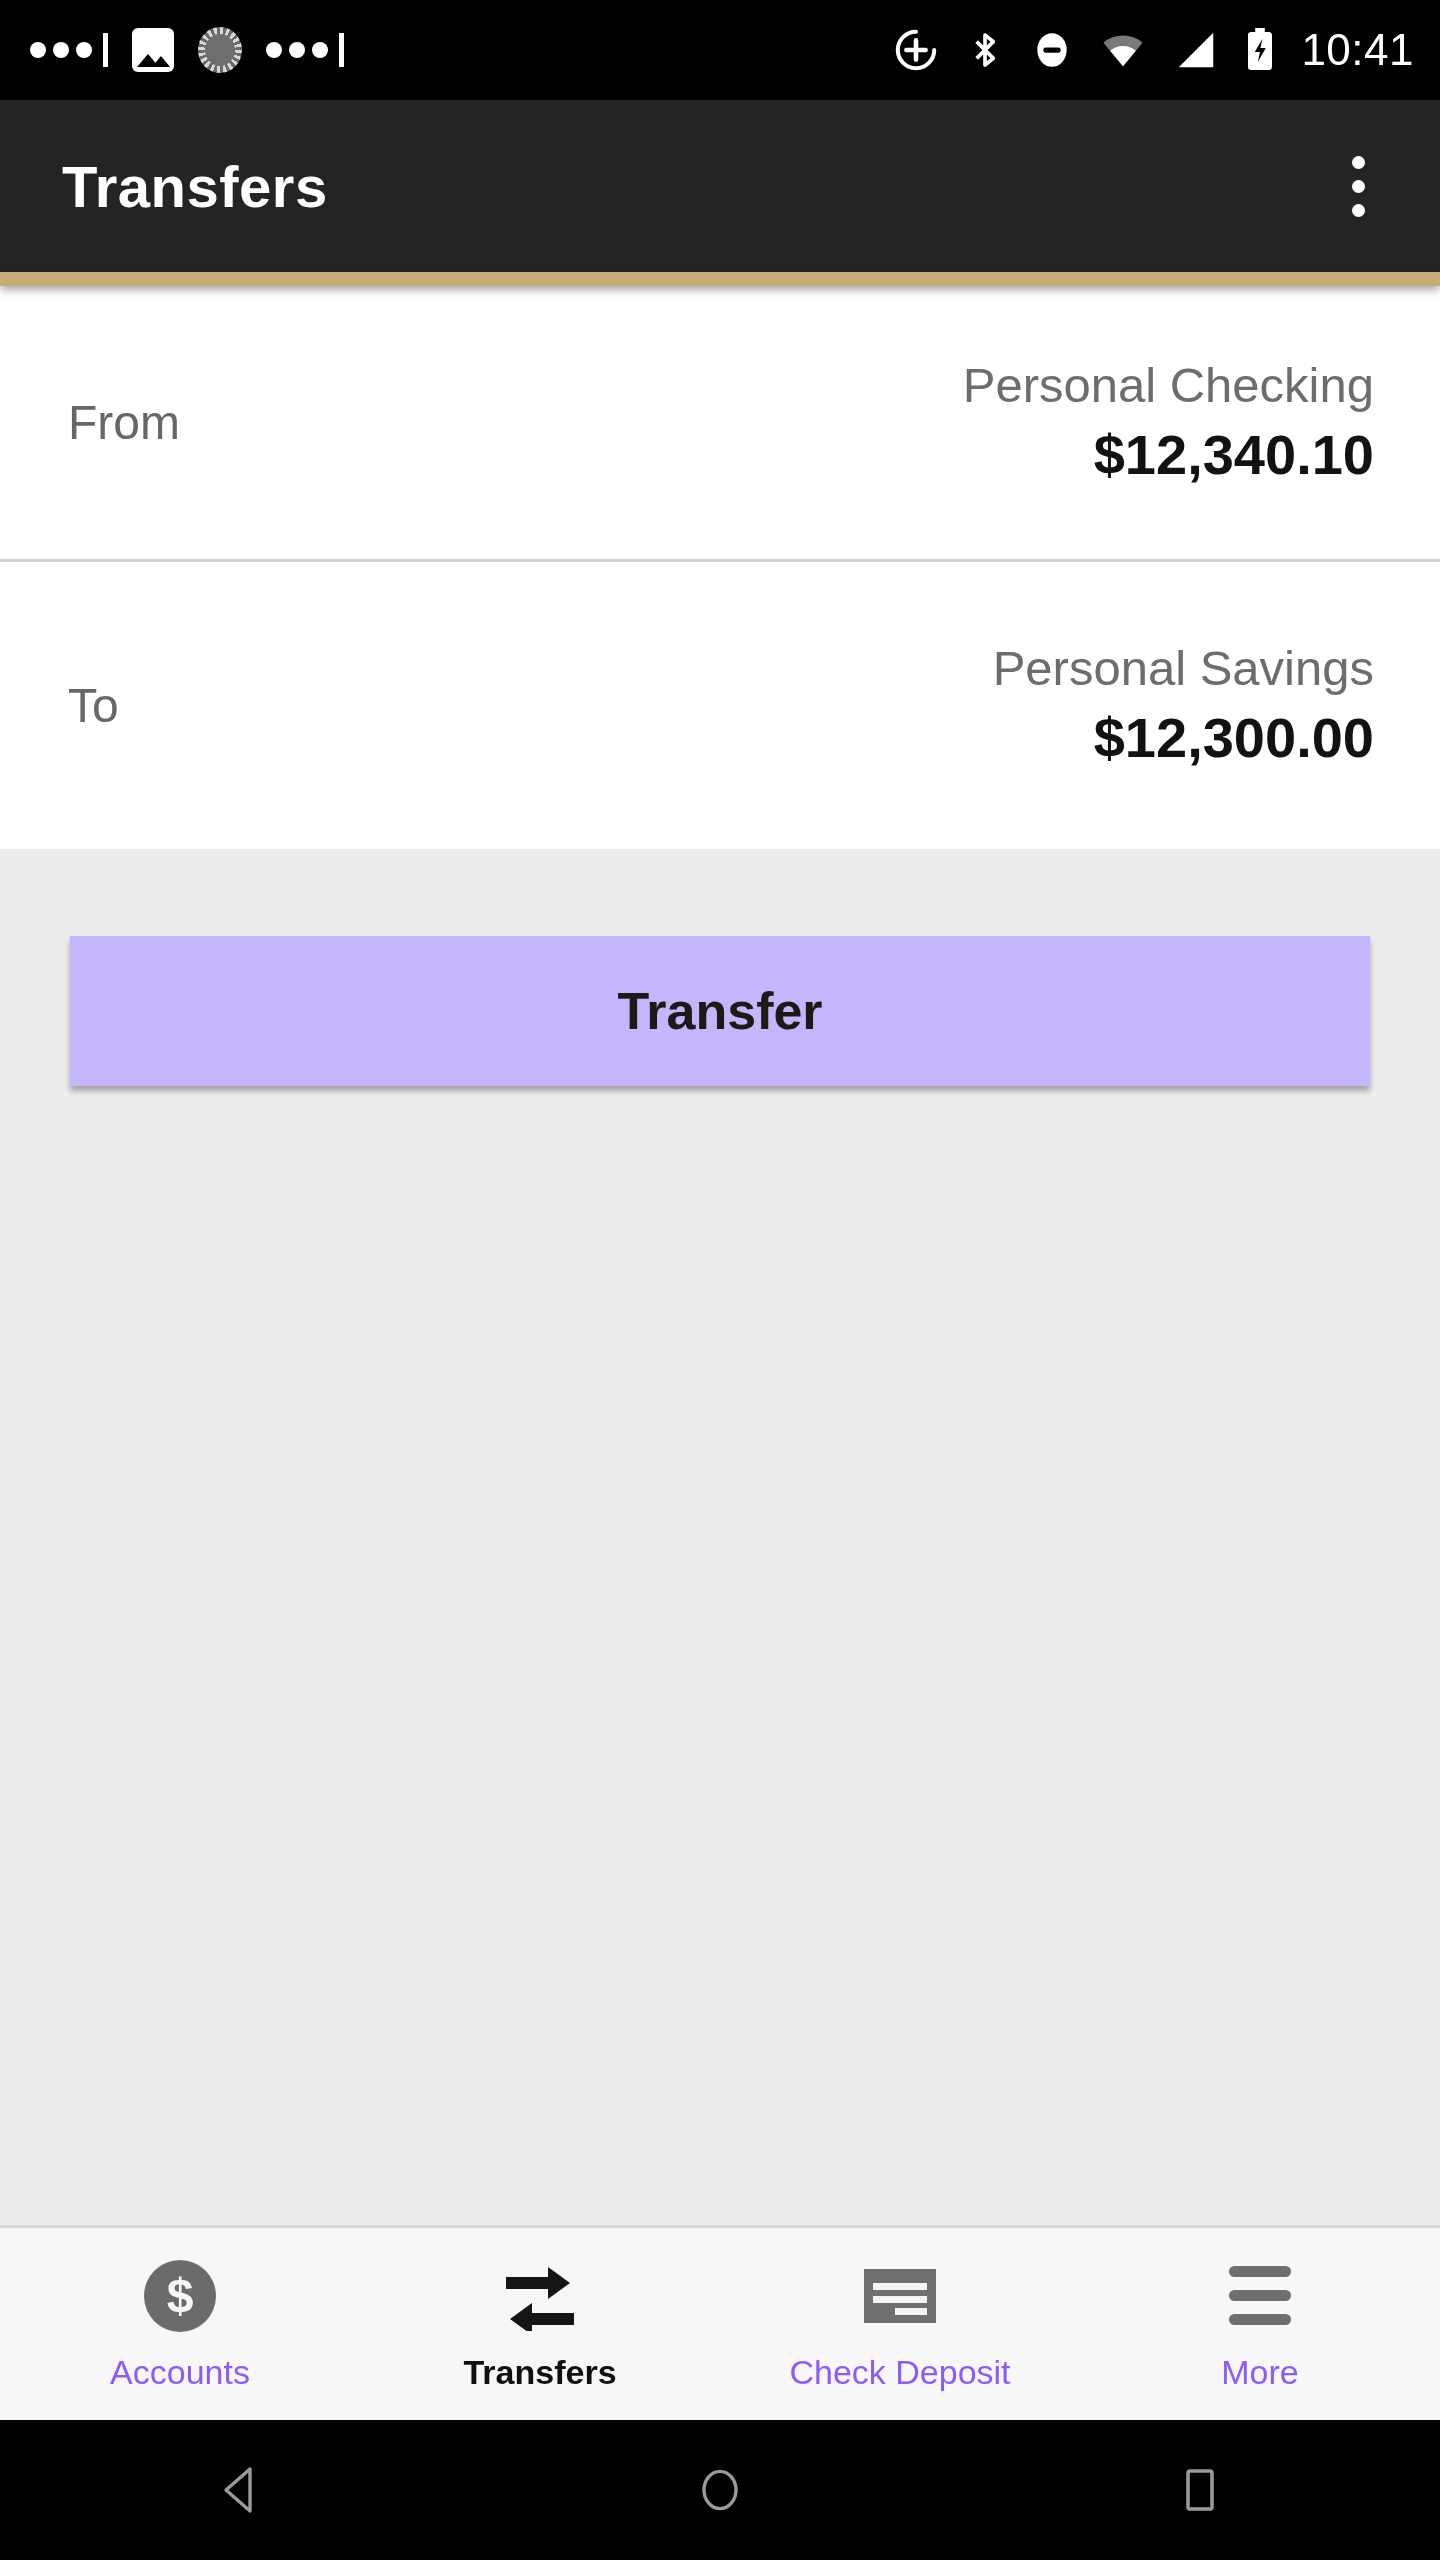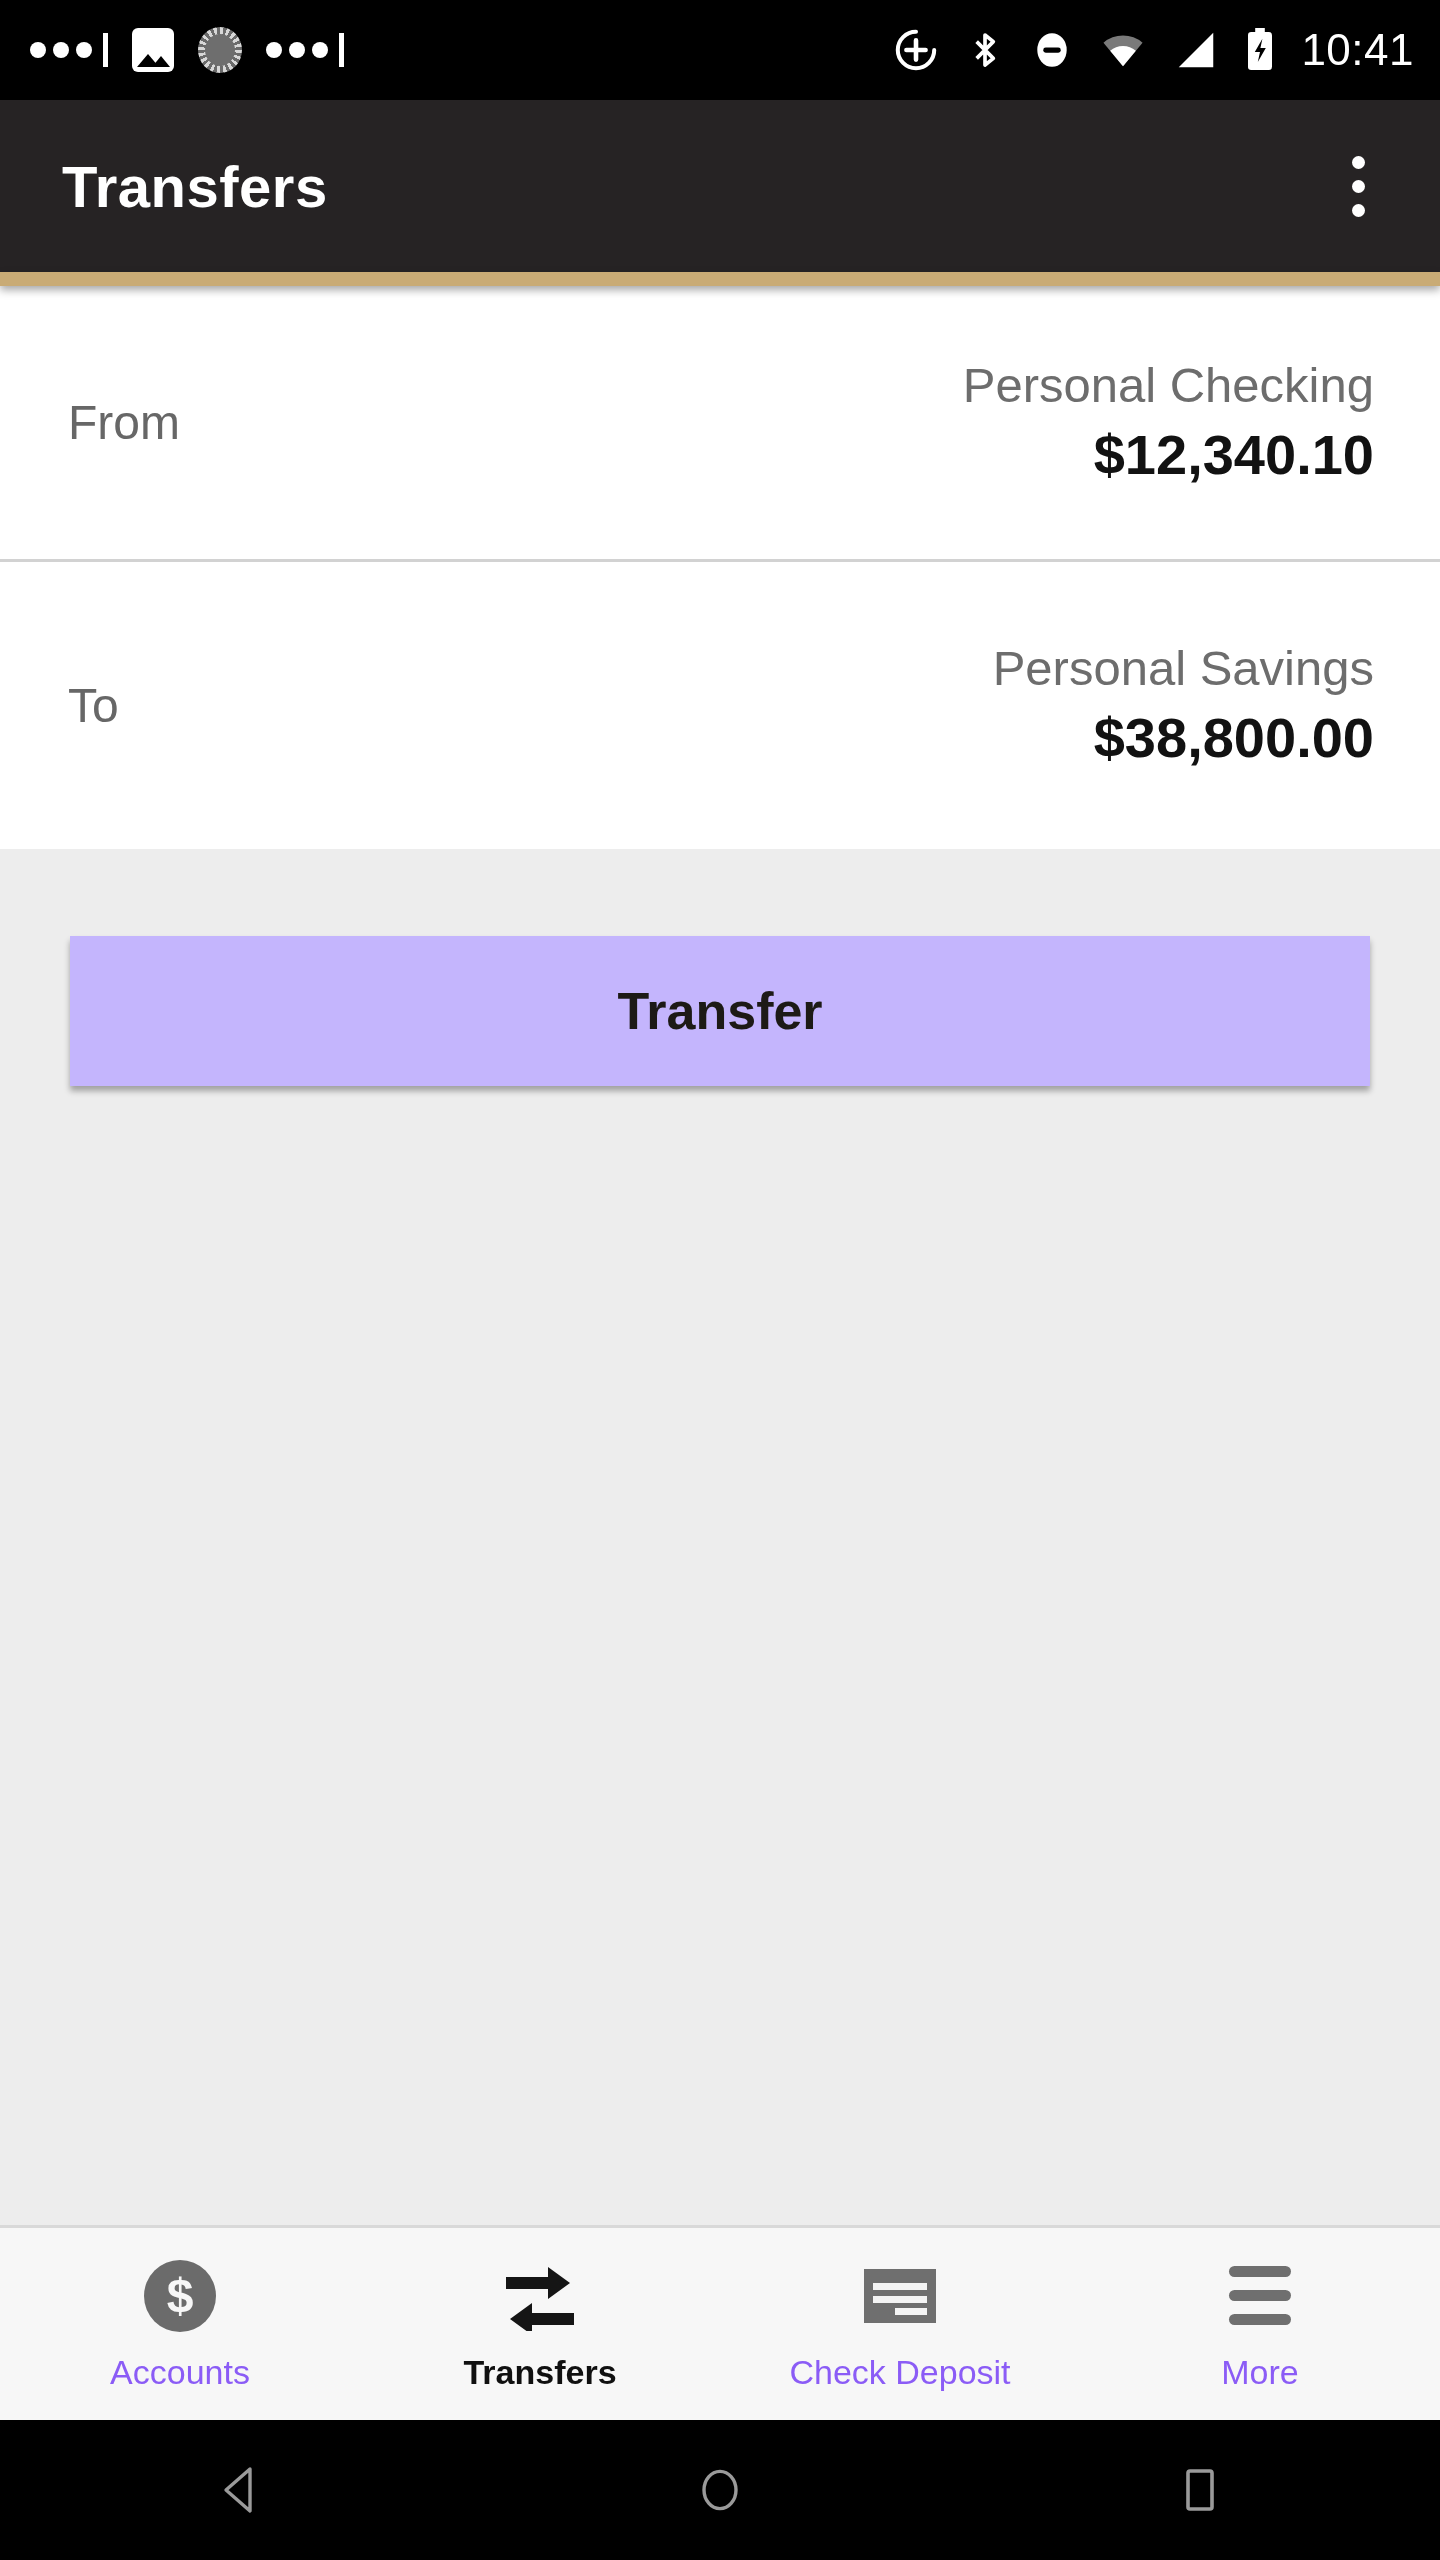--- a/index.html
+++ b/index.html
@@ -314,21 +314,21 @@
       <div class="row-values">
         <div class="acct-name">Personal Checking</div>
         <div class="acct-balance">$12,340.10</div>
       </div>
     </div>
 
     <div class="row row-to">
       <div class="row-label">To</div>
       <div class="row-values">
         <div class="acct-name">Personal Savings</div>
-        <div class="acct-balance">$38,800.00</div>
+        <div class="acct-balance">$12,300.00</div>
       </div>
     </div>
 
   </div>
 
   <div class="content">
     <button class="transfer-btn">Transfer</button>
   </div>
 
   <div class="bottom-nav">

